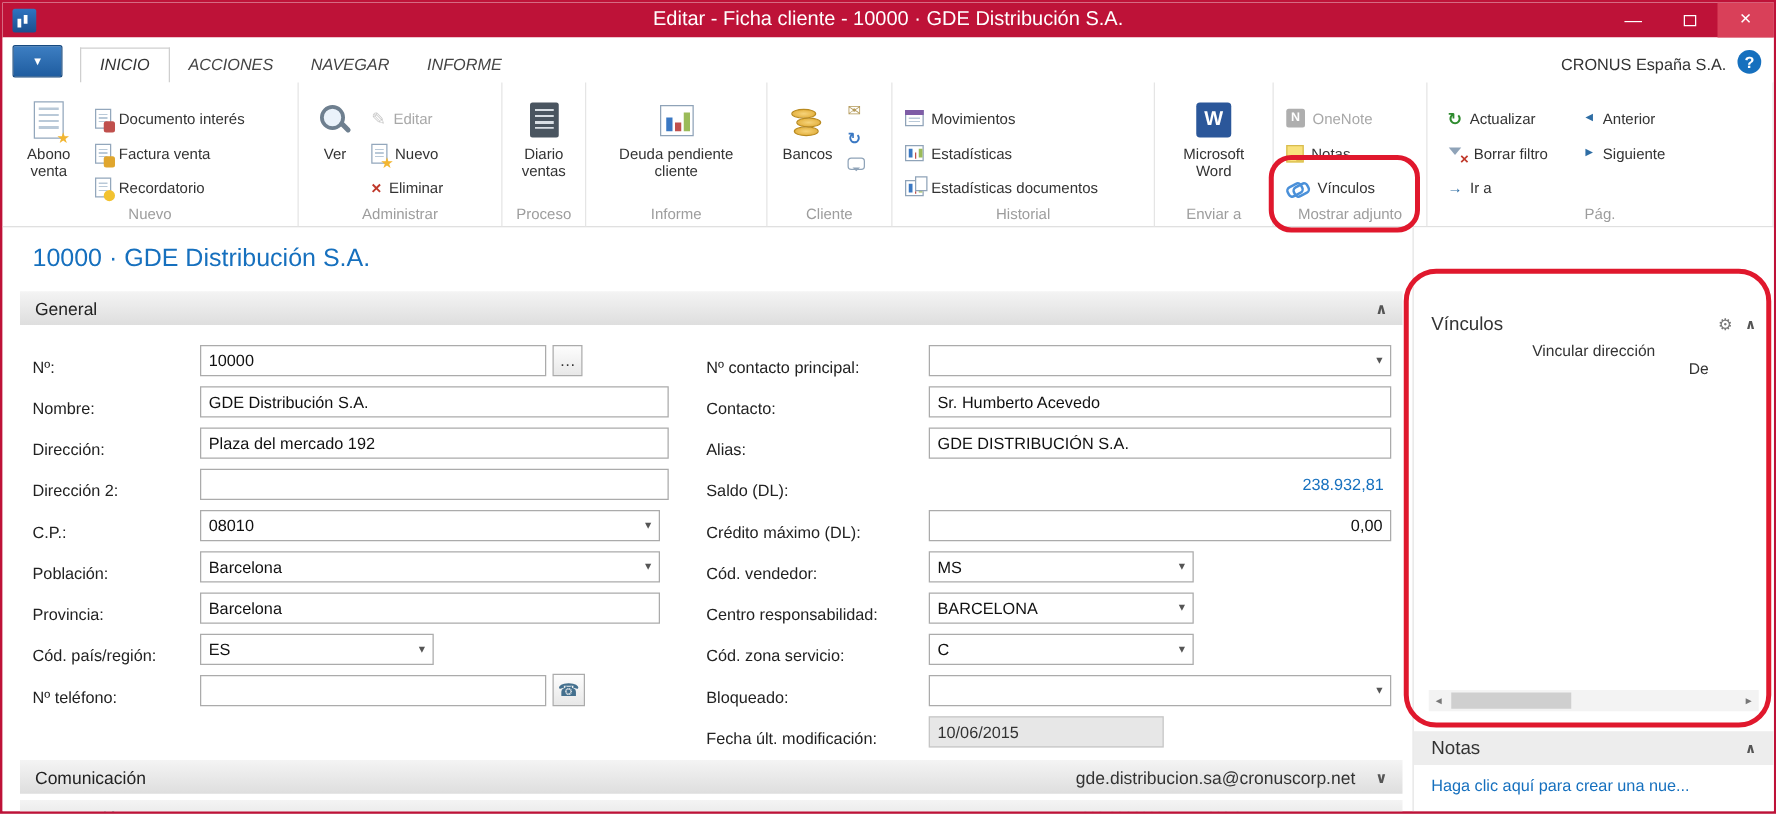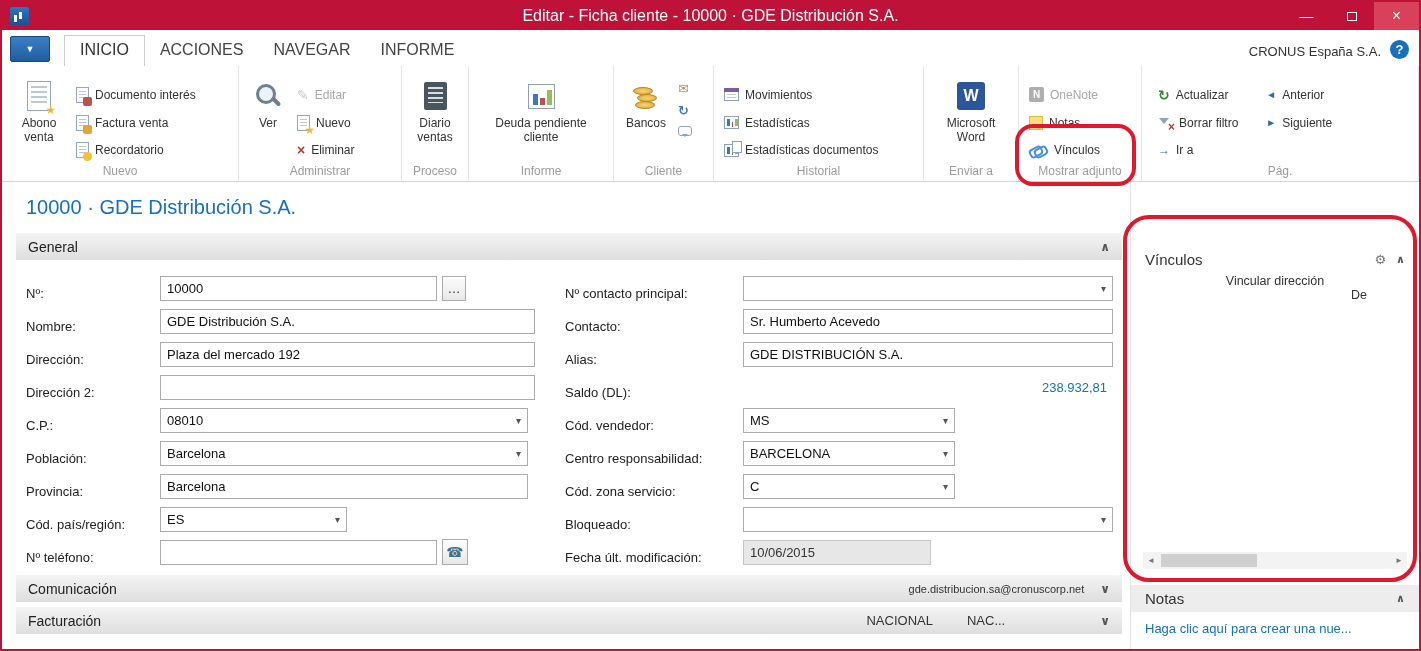--- a/index.html
+++ b/index.html
@@ -17,21 +17,21 @@
   .win-btn { width:45px; height:28px; display:flex; align-items:center; justify-content:center; color:#fff; font-size:14px; cursor:default; }
   .win-btn.close { background:#D94059; font-size:16px; }
   .max-box { width:10px; height:9px; border:1px solid #fff; display:inline-block; }
 
   
   .tabbar { position:absolute; top:28px; left:0; right:0; height:36px; background:#fff;
             display:flex; align-items:flex-end; padding:0 10px 0 8px; }
   .menu-dd-btn { width:40px; height:26px; margin-bottom:4px; background:linear-gradient(#3D7EC2,#1F5DA0);
                  border:1px solid #174A80; border-radius:2px; color:#fff; font-size:9px;
                  display:flex; align-items:center; justify-content:center; margin-right:14px; }
-  .tab { padding:5px 15px 7px; font-size:16px; color:#444; }
+  .tab { padding:5px 15px 7px; font-size:13px; color:#444;font-style:italic; }
   .tab.active { border:1px solid #CFCFCF; border-bottom:none; background:#fff; color:#333; }
   .company-area { margin-left:auto; display:flex; align-items:flex-end; gap:9px; padding-bottom:7px; }
   .company { font-size:13px; color:#333; }
   .help-circle { width:19px; height:19px; border-radius:50%; background:#1670BE; color:#fff;
                  font-weight:bold; font-size:13px; display:flex; align-items:center; justify-content:center; }
 
   
   .ribbon { position:absolute; top:64px; left:0; right:0; height:116px; background:#fff;
             border-bottom:1px solid #D6D6D6; display:flex; }
   .rgroup { position:relative; border-right:1px solid #E5E5E5; display:flex; gap:6px; padding:6px 6px 20px; }
@@ -114,21 +114,21 @@
   .g-x { color:#C0392B; font-weight:bold; font-size:14px; line-height:1; }
 
   
   .main { position:absolute; top:180px; left:0; right:0; bottom:0; display:flex; background:#fff; }
   .content { width:1128px; position:relative; }
   .page-title { margin:14px 0 0 24px; font-size:20px; color:#1670BE; }
   .secbar { height:27px; background:linear-gradient(#F4F4F4,#DEDEDE); display:flex; align-items:center;
             padding:0 12px; font-size:14px; color:#222; }
   .secbar .caret { margin-left:auto; color:#555; font-size:12px; font-weight:bold; }
   .secbar .caret.noauto { margin-left:0; }
-  .secbar .summary { margin-left:auto; font-size:11px; color:#333; margin-right:16px; }
+  .secbar .summary { margin-left:auto; font-size:14px; color:#333; margin-right:16px; }
   .secbar .sum1 { margin-left:auto; font-size:13px; color:#333; }
   .secbar .sum2 { margin-left:34px; margin-right:95px; font-size:13px; color:#333; }
   .sec-general { margin:14px 8px 0 14px; }
   .sec-com { margin:10px 8px 0 14px; }
   .sec-fac { margin:5px 8px 0 14px; }
 
   .fields { display:flex; margin-top:8px; }
   .fcol { display:flex; flex-direction:column; }
   .fcol.left { margin-left:24px; width:539px; }
   .frow { height:33px; display:flex; align-items:flex-end; }
@@ -457,20 +457,24 @@
           </div>
           <div class="frow">
             <span class="flabel">Alias:</span>
             <span class="tin w-full-r">GDE DISTRIBUCIÓN S.A.</span>
           </div>
           <div class="frow">
             <span class="flabel">Saldo (DL):</span>
             <span class="saldo">238.932,81</span>
           </div>
           <div class="frow">
+            <span class="flabel">Crédito máximo (DL):</span>
+            <span class="tin amount w-full-r">0,00</span>
+          </div>
+          <div class="frow">
             <span class="flabel">Cód. vendedor:</span>
             <span class="tin dd w-short-r">
                 <span>MS</span>
                 <span class="arrow">▾</span>
               </span>
           </div>
           <div class="frow">
             <span class="flabel">Centro responsabilidad:</span>
             <span class="tin dd w-short-r">
                 <span>BARCELONA</span>

